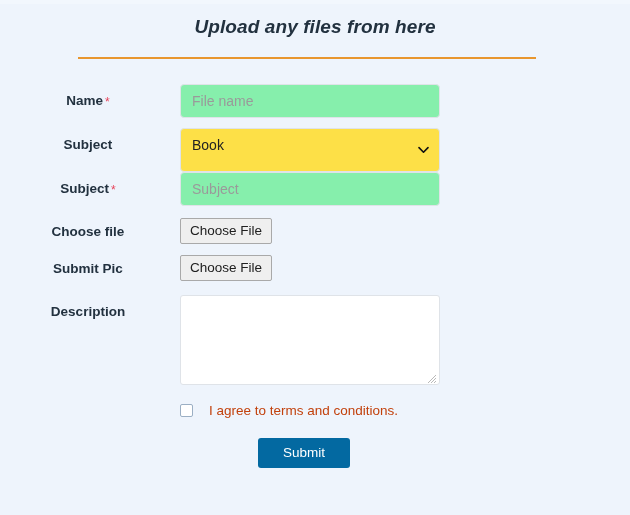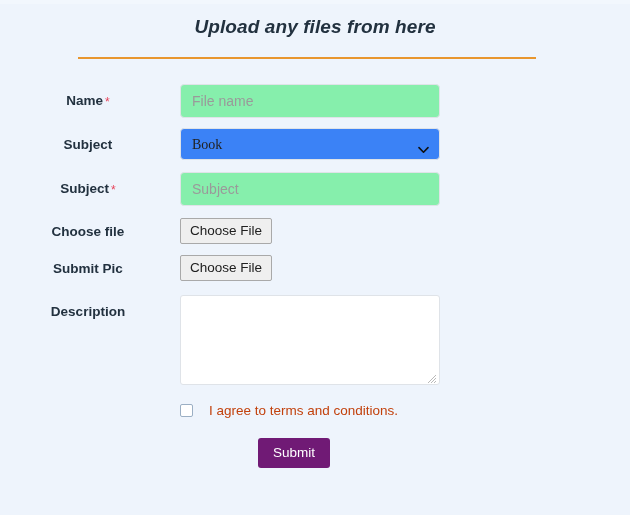--- a/index.html
+++ b/index.html
@@ -96,27 +96,27 @@
     color: #9a9a9a;
     opacity: 1;
   }
   .select-wrap {
     position: relative;
     width: 260px;
     height: 34px;
   }
   .sel-input {
     width: 260px;
-    height: 32px;
+    height: 44px;
     box-sizing: border-box;
     border: 1px solid #dfe3e8;
     border-radius: 4px;
-    background: #3b82f6;
+    background: #fde047;
     padding: 0 11px;
-    font-family: Liberation Serif, serif;
+    font-family: Liberation Sans, sans-serif;
     font-size: 14px;
     color: #222222;
     line-height: 32px;
   }
   .chevron {
     position: absolute;
     right: 11px;
     top: 12px;
     width: 11px;
     height: 8px;
@@ -178,23 +178,23 @@
   .agree-text {
     font-size: 13.5px;
     color: #c2410c;
     margin-left: 16px;
   }
   .submit-row {
     margin-top: 20px;
   }
   .submit-btn {
     display: block;
-    width: 72px;
+    width: 92px;
     height: 30px;
-    background: #701a75;
+    background: #0369a1;
     border: none;
     border-radius: 3px;
     color: #ffffff;
     font-family: "Liberation Sans", sans-serif;
     font-size: 13.5px;
     line-height: 30px;
     text-align: center;
     padding: 0;
     cursor: pointer;
     margin-left: 78px;

